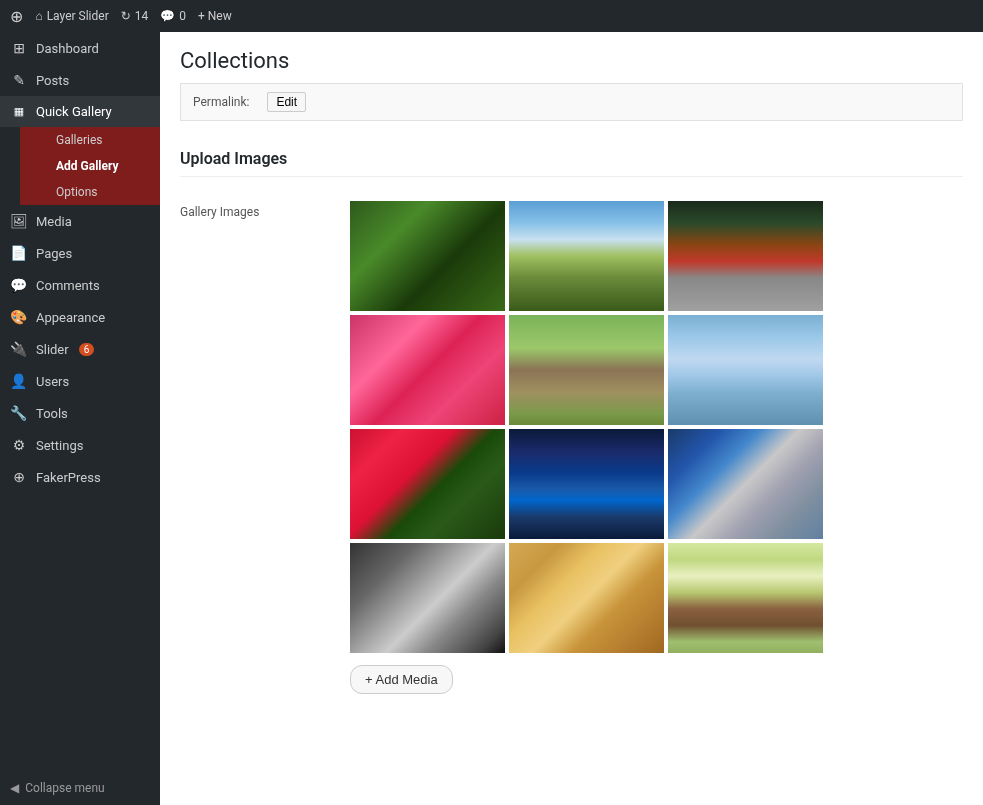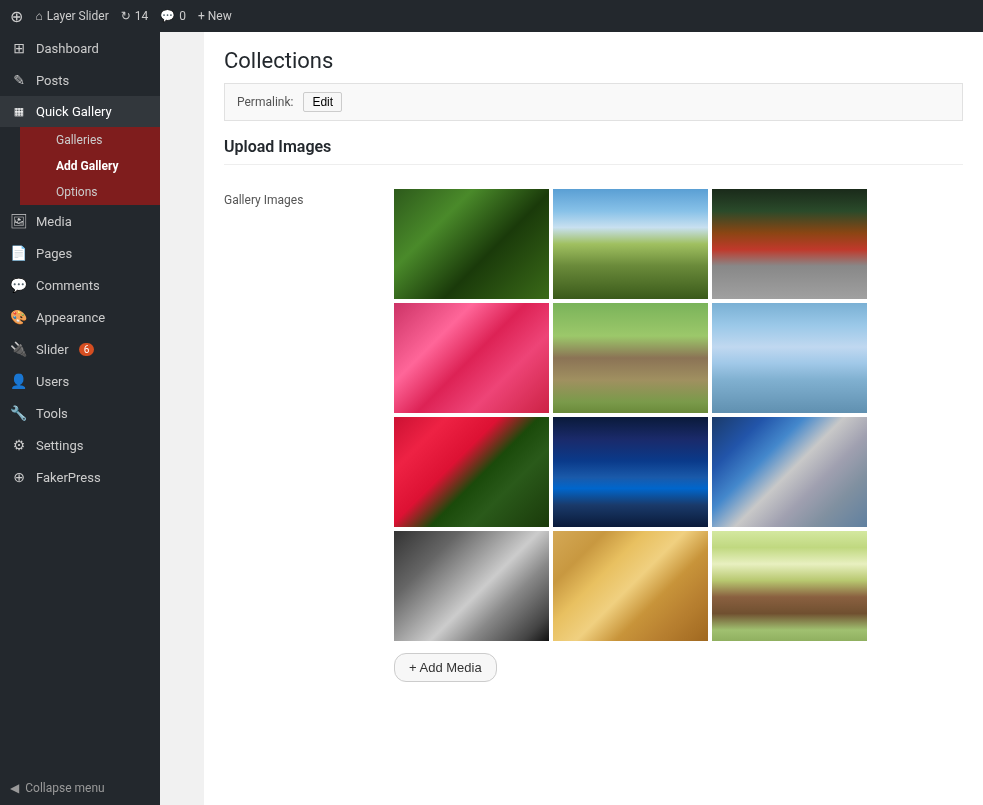--- a/index.html
+++ b/index.html
@@ -81,44 +81,43 @@
       align-items: center;
       gap: 6px;
       font-size: 12px;
     }
 
     
     .content-area {
       flex: 1;
       overflow-y: auto;
       background: #f1f1f1;
-      padding-left: 44px;
     }
     .content-inner {
       background: #fff;
       margin: 0;
       min-height: 100%;
       padding: 0 20px 30px 20px;
     }
     .page-title {
       font-size: 22px;
       font-weight: 400;
       color: #23282d;
       padding: 16px 0 10px 0;
     }
     .permalink-bar {
       background: #f9f9f9;
       border: 1px solid #e1e1e1;
       padding: 8px 12px;
-      margin-bottom: 16px;
+      margin-bottom: 28px;
       font-size: 12px;
       color: #555;
       display: flex;
       align-items: center;
-      gap: 10px;
+      gap: 18px;
     }
     .permalink-bar a {
       color: #0073aa;
       text-decoration: none;
     }
     .btn-edit {
       background: #f7f7f7;
       border: 1px solid #ccc;
       padding: 2px 8px;
       cursor: pointer;

